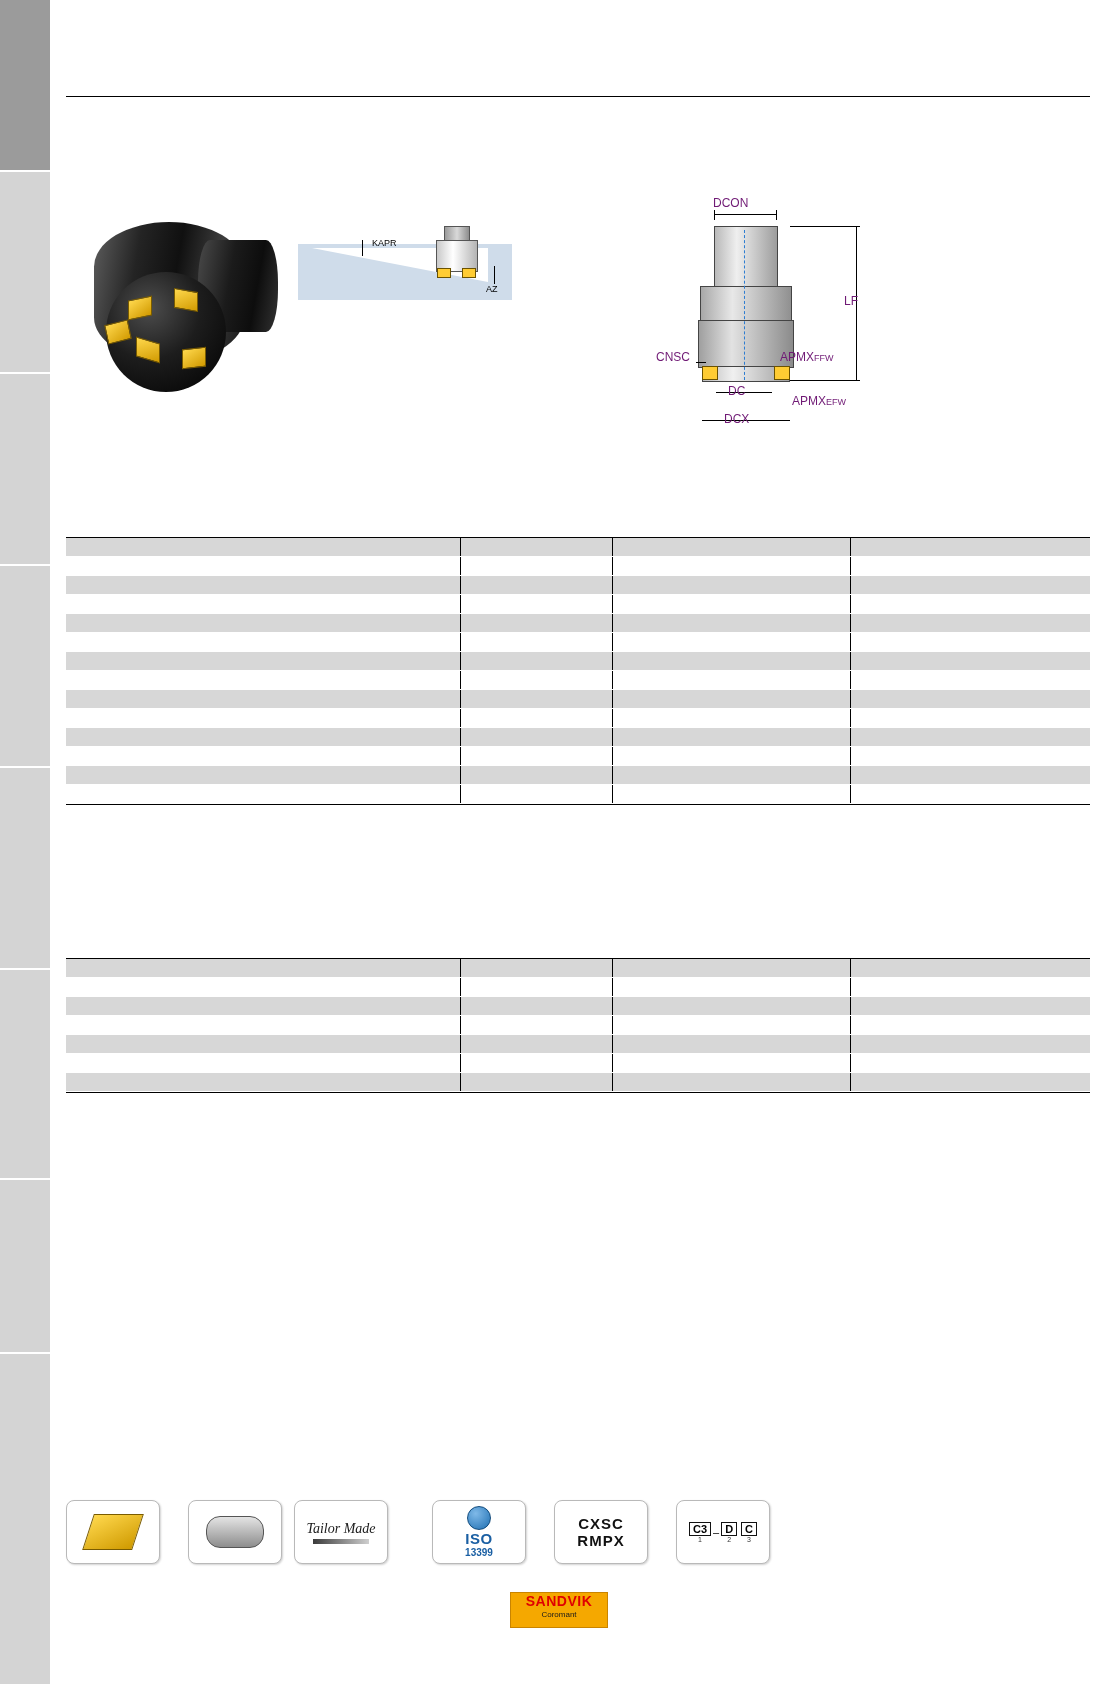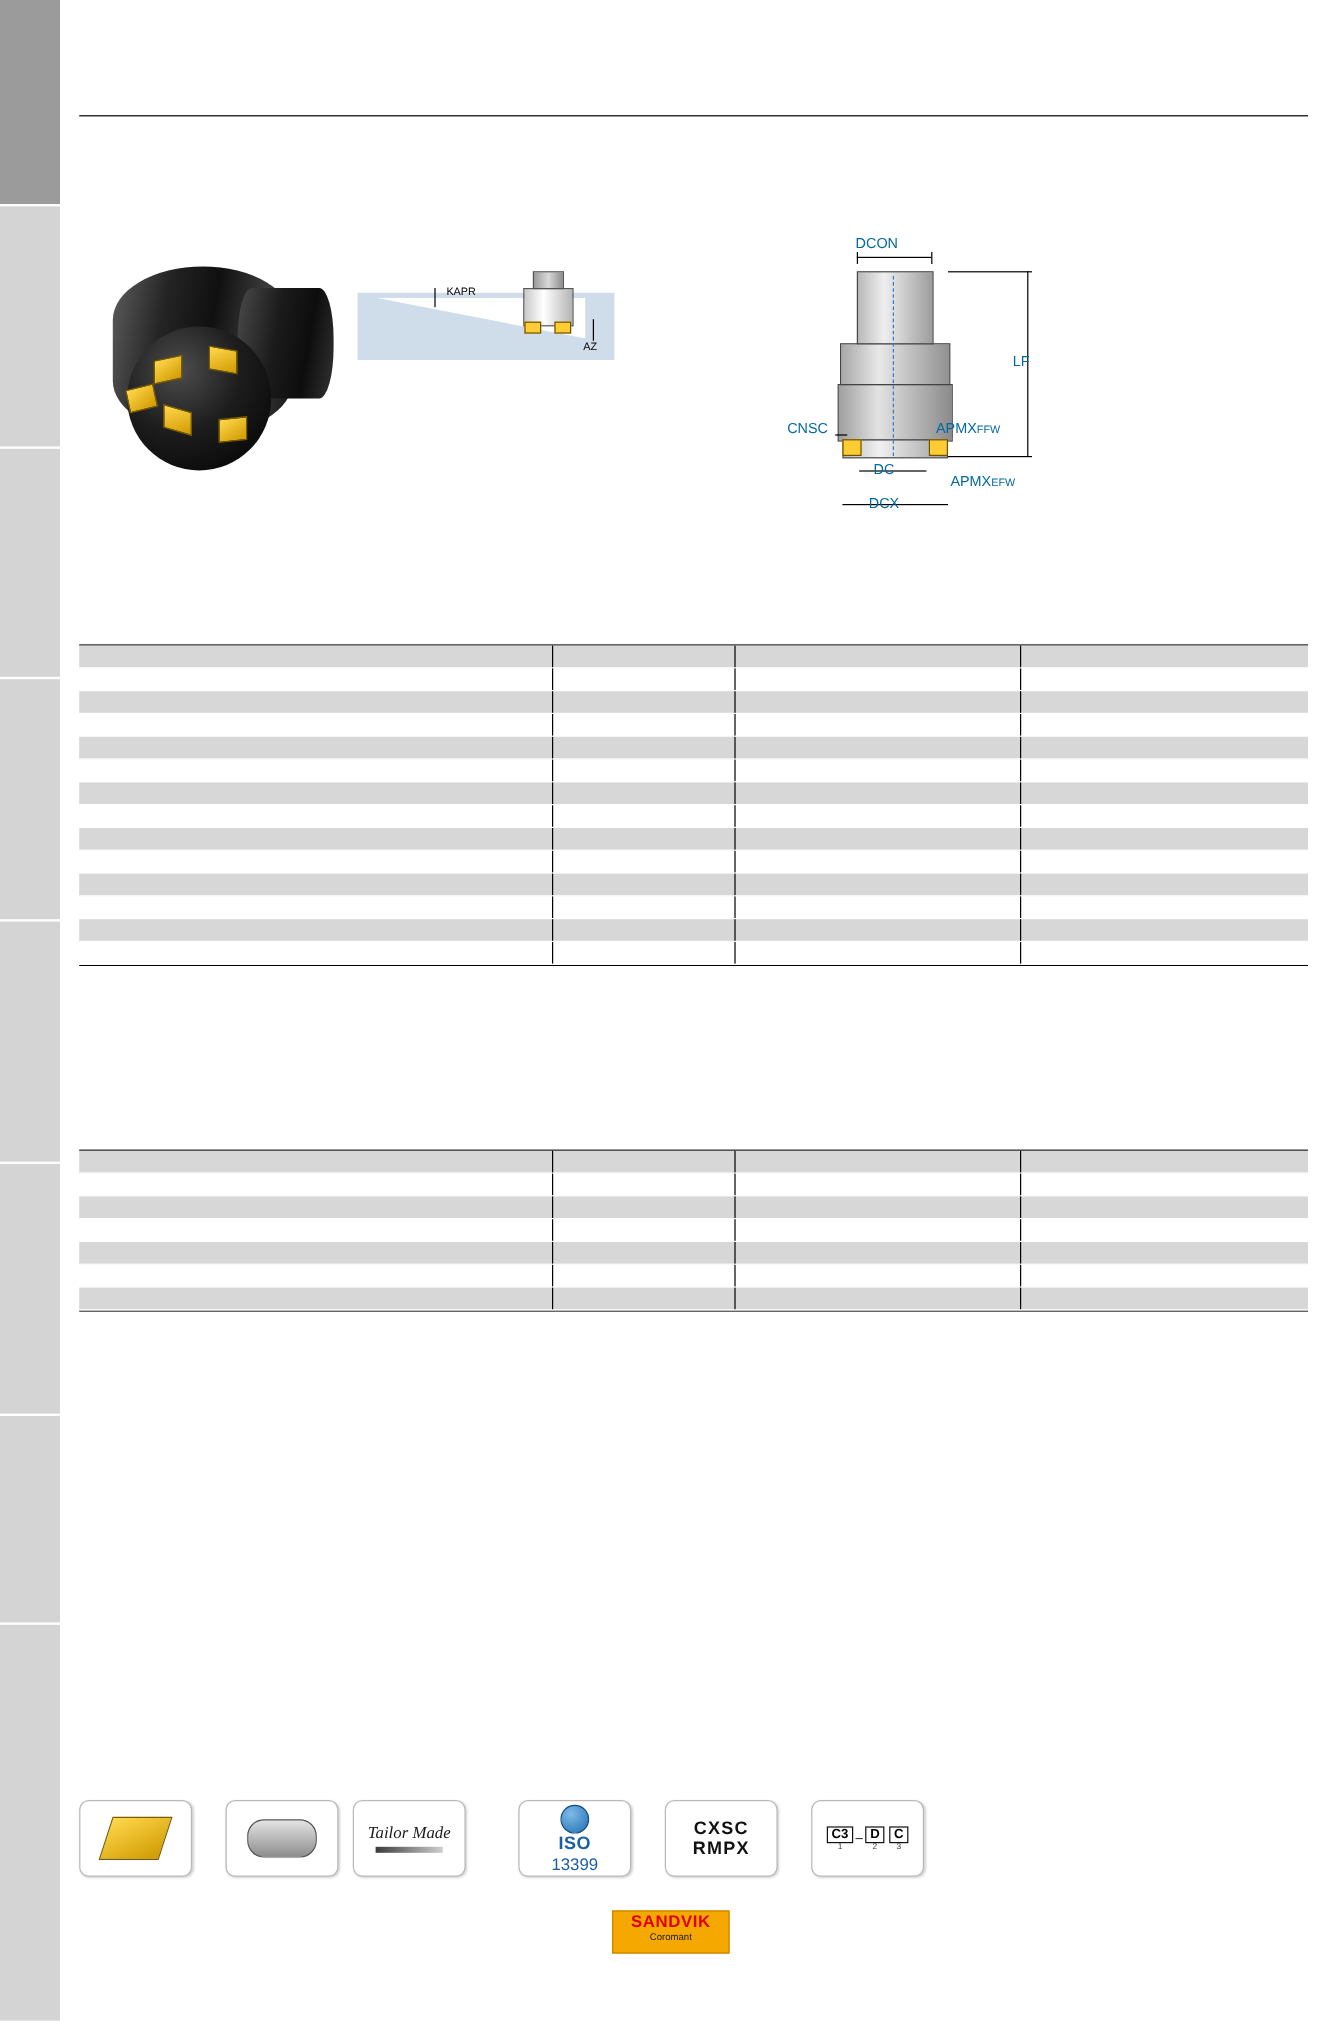--- a/index.html
+++ b/index.html
@@ -166,21 +166,21 @@
   .dimfig {
     position: absolute;
     left: 640px;
     top: 196px;
     width: 260px;
     height: 250px;
   }
   .dimfig .lbl {
     position: absolute;
     font-size: 12px;
-    color: #0369a1;
+    color: #701a75;
     white-space: nowrap;
   }
   .dimfig .lbl .sub {
     font-size: 9px;
   }
   .dimfig .ln {
     position: absolute;
     background: #000;
   }
   .dimfig .cutterTop {
@@ -378,21 +378,21 @@
     font-size: 11px;
     color: #000;
   }
   .iso-globe {
     width: 22px; height: 22px;
     border-radius: 50%;
     background: radial-gradient(circle at 35% 30%, #7fb9e8, #1f6fb2);
     border: 1px solid #134c7d;
   }
   .iso-txt { color: #1a5fa3; font-weight: bold; font-size: 15px; letter-spacing: 0.5px; }
-  .iso-num { color: #1a5fa3; font-weight: normal; font-size: 14px; }
+  .iso-num { color: #1a5fa3; font-weight: bold; font-size: 10px; }
   .cn-txt { font-weight: bold; font-size: 15px; letter-spacing: 1px; color: #111; }
   .code-box {
     border: 1px solid #111;
     padding: 0 3px;
     font-size: 11px;
     font-weight: bold;
     margin: 0 2px;
   }
   .code-sub { font-size: 7px; text-align: center; color: #333; }
 

